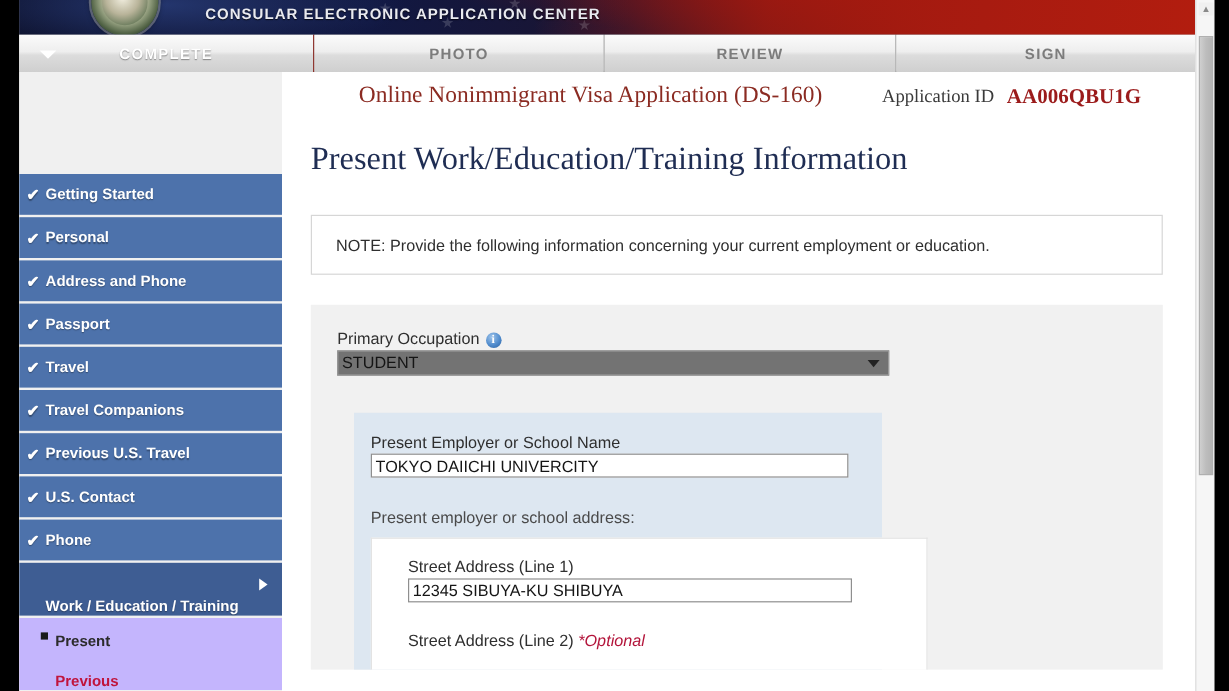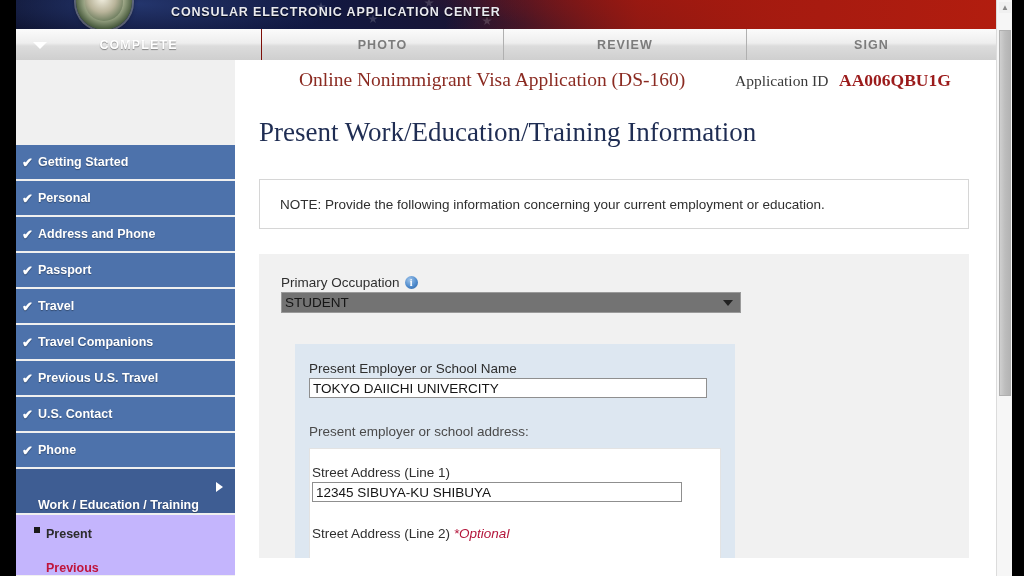--- a/index.html
+++ b/index.html
@@ -346,23 +346,23 @@
   .inp-employer { width: 398px; }
   .inp-street   { width: 370px; }
 
   .sublabel {
     font-size: 13.5px;
     color: #4a4a4a;
     margin: 26px 0 9px 0;
   }
 
   .panel-white {
-    width: 412px;
+    width: 464px;
     background: #ffffff;
-    padding: 16px 0 0 2px;
+    padding: 16px 0 0 30px;
     min-height: 110px;
     border: 1px solid #e3e3e3;
     border-bottom: none;
   }
 
   .optional {
     color: #b3143a;
     font-style: italic;
   }
 

